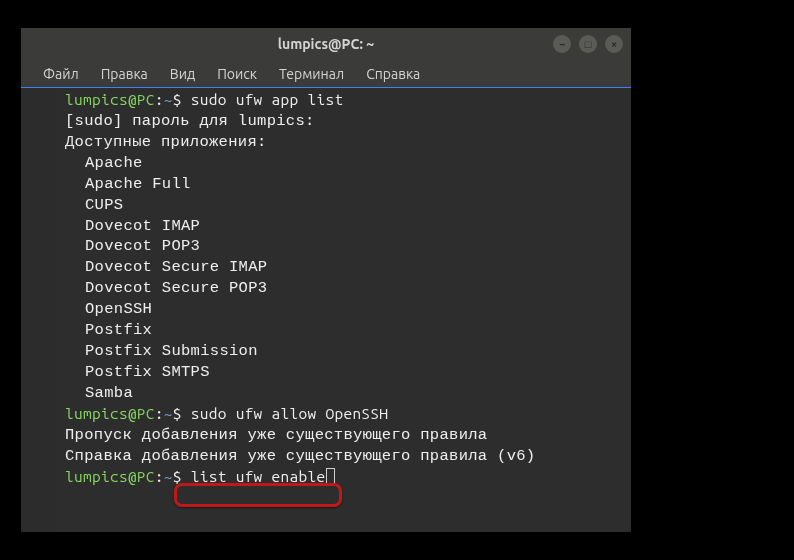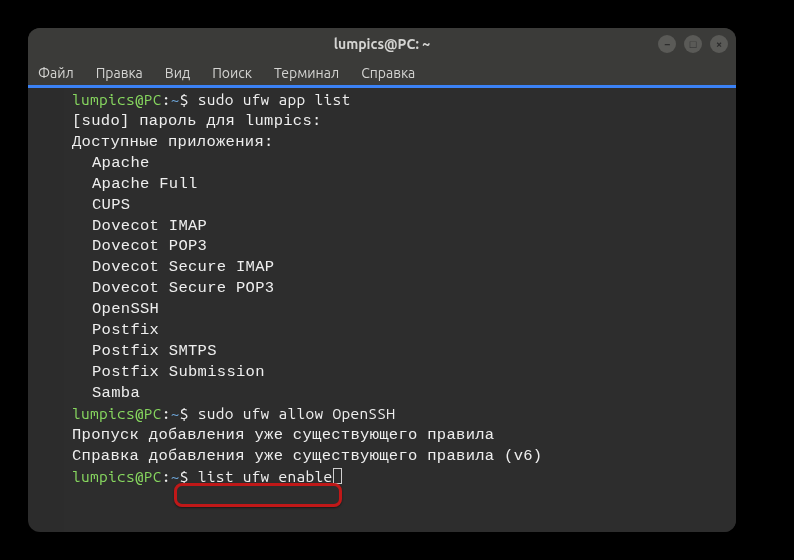--- a/index.html
+++ b/index.html
@@ -6,26 +6,26 @@
     body {
       width: 794px;
       height: 560px;
       background: #000;
       font-family: 'Ubuntu Mono', 'DejaVu Sans Mono', monospace;
       font-size: 15px;
       overflow: hidden;
     }
     .window {
       position: absolute;
-      left: 28px;
+      left: 21px;
       top: 28px;
-      width: 708px;
+      width: 610px;
       height: 504px;
       background: #2c2c2c;
-      border-radius: 12px;
+      border-radius: 1px;
       overflow: hidden;
       box-shadow: 0 0 0 1px rgba(0,0,0,0.3);
     }
     .titlebar {
       height: 32px;
       background: #3b3b39;
       display: flex;
       align-items: center;
       justify-content: center;
       position: relative;
@@ -52,26 +52,26 @@
       color: #2c2c2c;
       font-size: 11px;
       font-weight: bold;
       line-height: 1;
     }
     .menubar {
       height: 28px;
       background: #3b3b39;
       display: flex;
       align-items: center;
-      padding: 0 0;
+      padding: 0 12px;
       gap: 2px;
       font-family: 'Ubuntu', sans-serif;
       font-size: 14px;
       color: #d4d4d2;
-      border-bottom: 3px solid #3b82f6;
+      border-bottom: 1px solid #3b82f6;
     }
     .menu-item {
       padding: 2px 10px;
       cursor: pointer;
     }
     .terminal-body {
       padding: 2px 8px;
       background: #300a24;
       background: #333333;
       height: calc(100% - 60px);
@@ -139,22 +139,22 @@
     <div class="out-text">Доступные приложения:</div>
     <span class="indent out-text">Apache</span>
     <span class="indent out-text">Apache Full</span>
     <span class="indent out-text">CUPS</span>
     <span class="indent out-text">Dovecot IMAP</span>
     <span class="indent out-text">Dovecot POP3</span>
     <span class="indent out-text">Dovecot Secure IMAP</span>
     <span class="indent out-text">Dovecot Secure POP3</span>
     <span class="indent out-text">OpenSSH</span>
     <span class="indent out-text">Postfix</span>
+    <span class="indent out-text">Postfix Submission</span>
     <span class="indent out-text">Postfix SMTPS</span>
-    <span class="indent out-text">Postfix Submission</span>
     <span class="indent out-text">Samba</span>
     <div>
       <span class="prompt-user">lumpics@PC</span><span class="cmd-text">:</span><span class="prompt-path">~</span><span class="cmd-text">$</span> <span class="cmd-text">sudo ufw allow OpenSSH</span>
     </div>
     <div class="out-text">Пропуск добавления уже существующего правила</div>
     <div class="out-text">Справка добавления уже существующего правила (v6)</div>
     <div>
       <span class="prompt-user">lumpics@PC</span><span class="cmd-text">:</span><span class="prompt-path">~</span><span class="cmd-text">$</span> <span class="cmd-text">list ufw enable</span><span class="cursor"></span>
     </div>
   </div>

